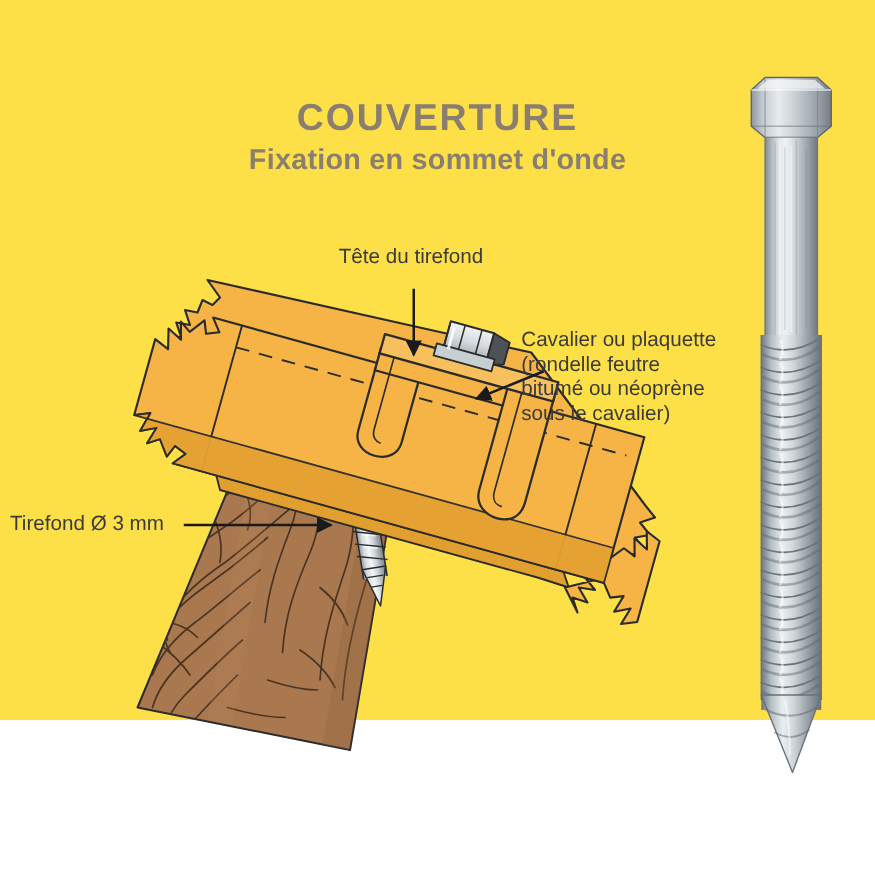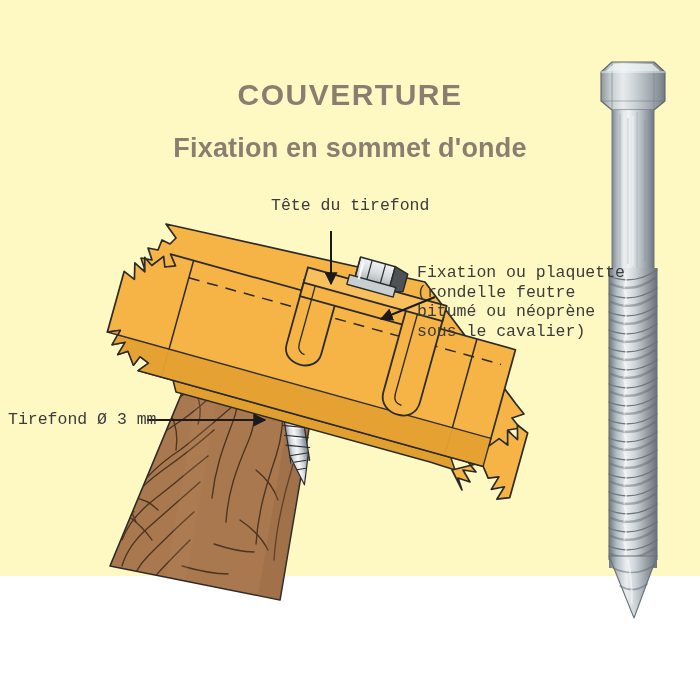--- a/index.html
+++ b/index.html
@@ -11,21 +11,21 @@
   body {
     width: 700px;
     height: 700px;
     overflow: hidden;
     font-family: "Liberation Sans", sans-serif;
   }
   #stage {
     position: relative;
     width: 700px;
     height: 576px;
-    background: #fef9c3;
+    background: #fde047;
   }
   #stage svg.layer {
     position: absolute;
     left: 0;
     top: 0;
     width: 700px;
     height: 700px;
   }
   .ttl {
     position: absolute;
@@ -35,30 +35,30 @@
     color: #8a7e71;
     letter-spacing: 0.5px;
     font-family: "Liberation Sans", sans-serif;
   }
   #title-main {
     top: 78px;
     font-size: 30px;
     letter-spacing: 1.5px;
   }
   #title-sub {
-    top: 133px;
-    font-size: 27px;
+    top: 114px;
+    font-size: 23px;
     letter-spacing: 0.2px;
   }
   .callout {
     position: absolute;
     color: #3b3b3b;
     font-size: 16.5px;
     line-height: 19.5px;
-    font-family: Liberation Mono, monospace;
+    font-family: Liberation Sans, sans-serif;
     white-space: pre-line;
   }
   #label-head {
     left: 271px;
     top: 196px;
   }
   #label-clip {
     left: 417px;
     top: 263px;
   }
@@ -427,19 +427,19 @@
       <path d="M 609 556 L 657 556 L 634 618 Z" fill="url(#galvThreadBand)" stroke="#69727a" stroke-width="1.1" stroke-linejoin="round"></path>
       <g stroke="#5f686f" stroke-width="1.6" fill="none" opacity="0.5" stroke-linecap="round">
         <path d="M 613 568 Q 634 578 653 566"></path>
         <path d="M 620 586 Q 634 594 647 584"></path>
       </g>
       <path d="M 628 560 Q 632 580 632 604" stroke="#ffffff" stroke-width="1.8" fill="none" opacity="0.5"></path>
     </g>
   </svg>
 
   <div class="callout" id="label-head">Tête du tirefond</div>
-  <div class="callout" id="label-clip">Fixation ou plaquette
+  <div class="callout" id="label-clip">Cavalier ou plaquette
 (rondelle feutre
 bitumé ou néoprène
 sous le cavalier)</div>
   <div class="callout" id="label-screw">Tirefond Ø 3 mm</div>
 
 </div>
 
 </body></html>

